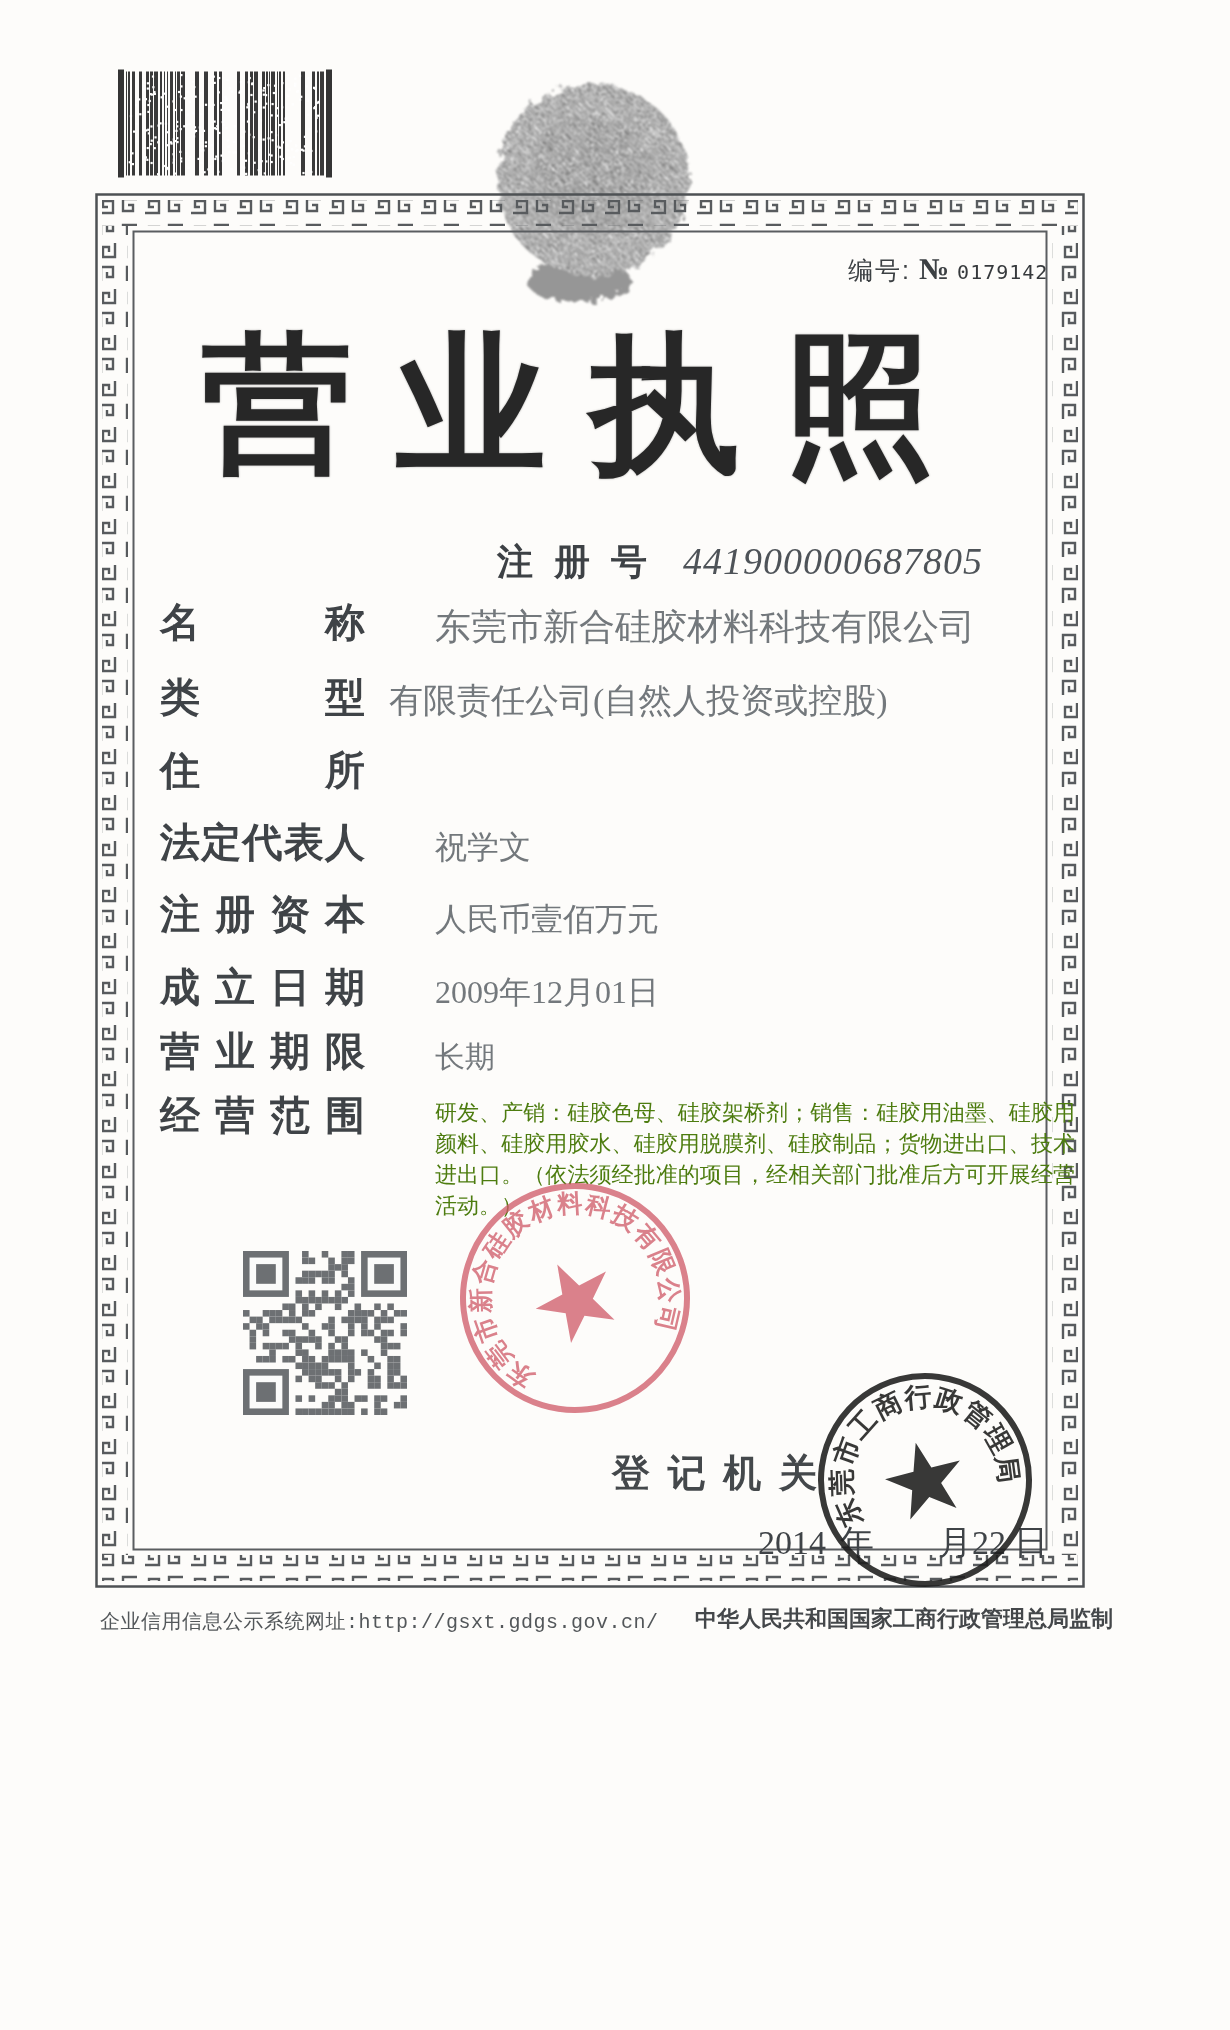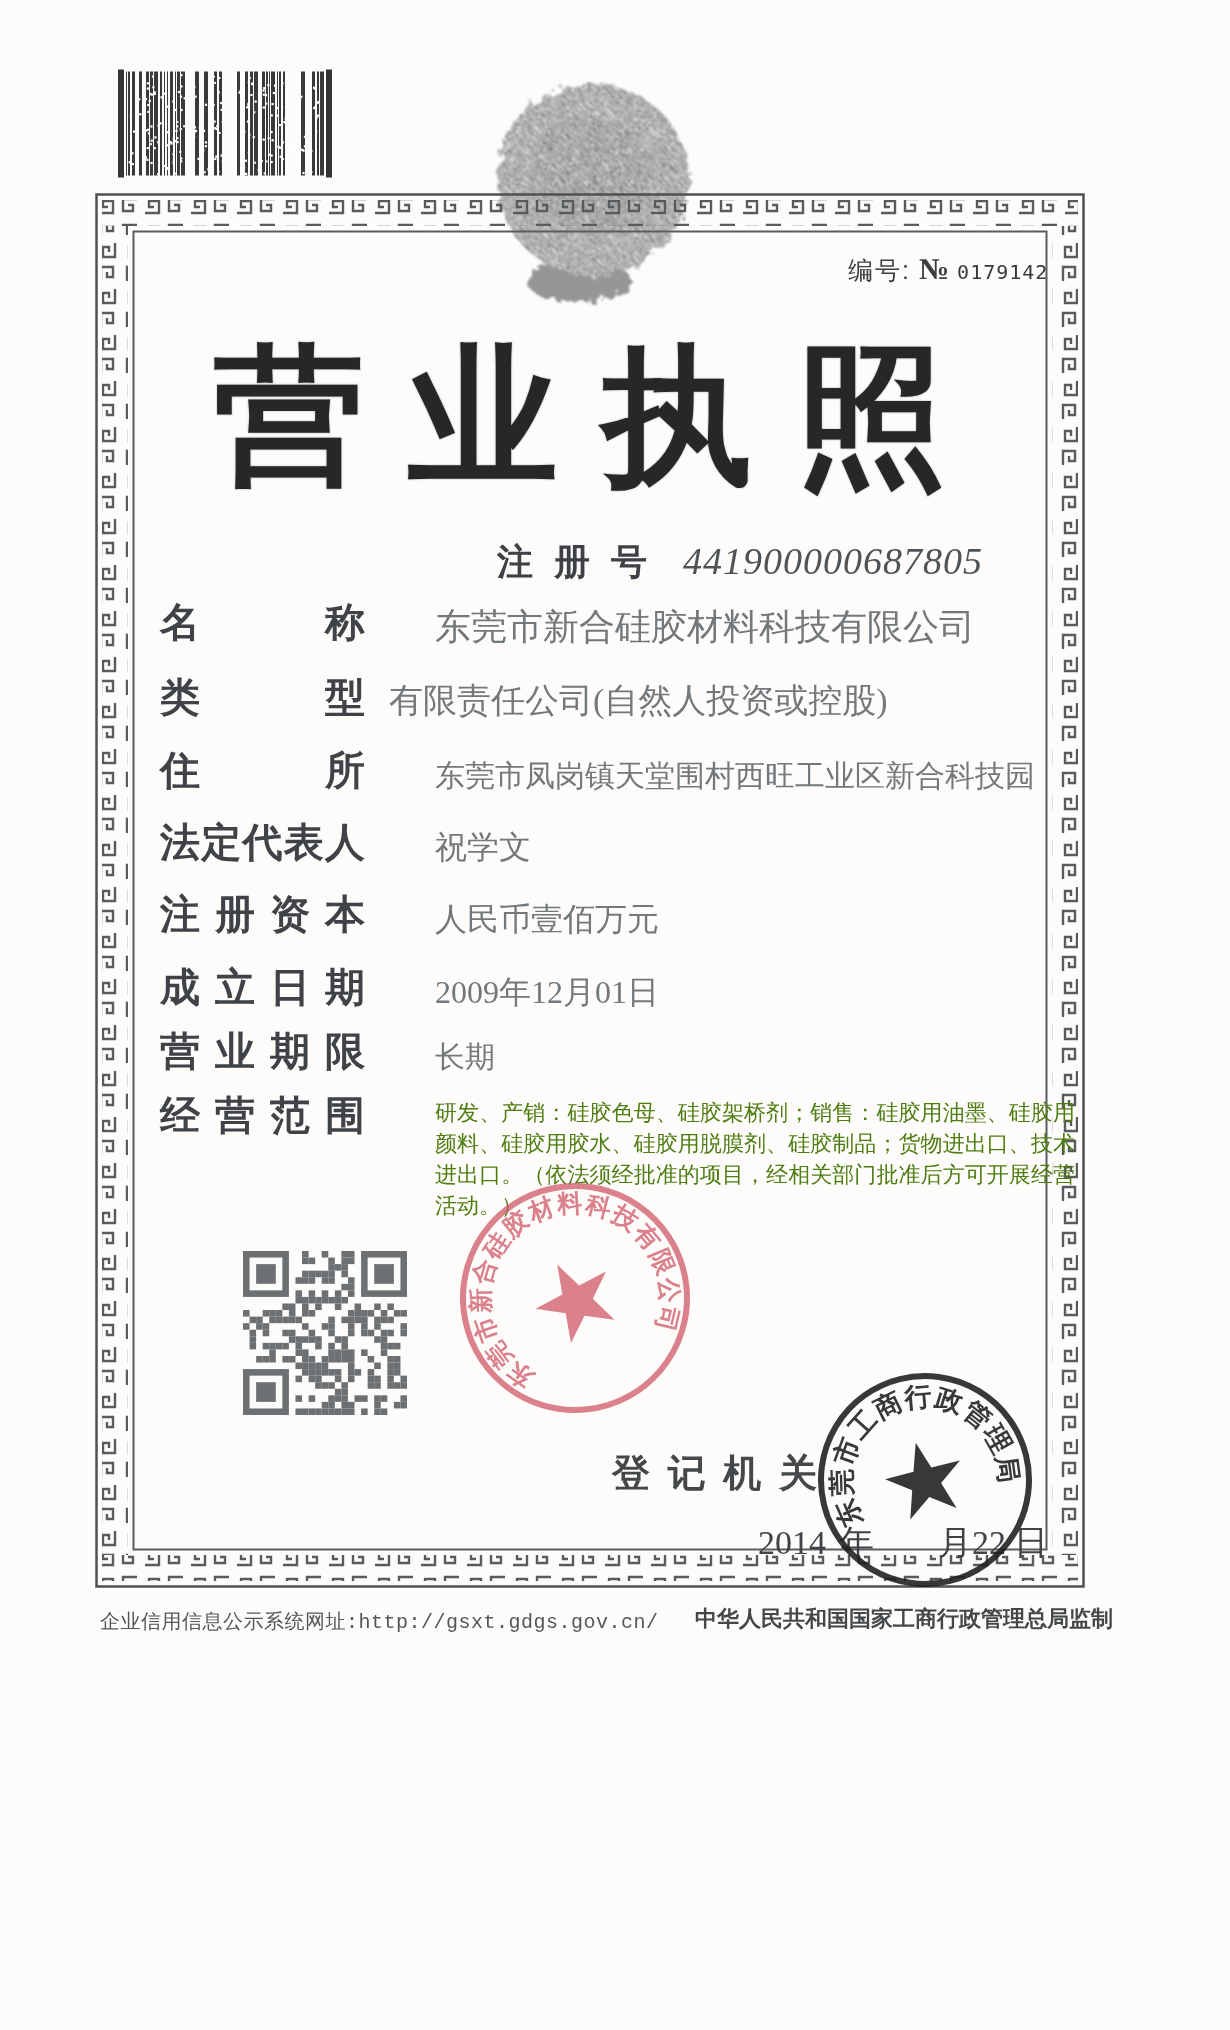--- a/index.html
+++ b/index.html
@@ -16,21 +16,21 @@
   
   .frame{position:absolute;left:95px;top:193px;z-index:1;}
 
   
   .serial-row{position:absolute;left:848px;top:252px;z-index:2;display:flex;align-items:baseline;gap:8px;color:#3c4043;}
   .serial-label{font-size:25px;letter-spacing:2px;font-family:"Liberation Sans",sans-serif;}
   .numero{font-size:30px;font-weight:bold;font-family:"Liberation Serif",serif;}
   .serial-digits{font-size:20px;font-family:"DejaVu Sans Mono",monospace;letter-spacing:1px;color:#36393c;}
 
   
-  .title{position:absolute;left:95px;top:322px;width:990px;margin:12px;z-index:2;
+  .title{position:absolute;left:95px;top:322px;width:990px;margin:0;z-index:2;
          text-align:center;font-size:150px;line-height:1.1;font-weight:800;color:#272727;
          letter-spacing:44px;padding-right:44px;font-family:"Liberation Sans",sans-serif;
          text-shadow:0 0 2px rgba(45,45,45,.45);}
 
   
   .regno-row{position:absolute;left:497px;top:538px;z-index:2;display:flex;align-items:baseline;}
   .regno-label{display:flex;justify-content:space-between;width:150px;font-size:36px;font-weight:600;color:#3d4145;}
   .regno-value{margin-left:36px;font-size:38px;letter-spacing:1px;color:#4e5358;font-style:italic;}
 
   
@@ -450,21 +450,20 @@
           <span>类</span>
           <span>型</span>
         </div>
       <div class="field-value v-type">有限责任公司(自然人投资或控股)</div>
     </div>
     <div class="field-row">
       <div class="field-label">
           <span>住</span>
           <span>所</span>
         </div>
-      <div class="field-value v-addr">东莞市凤岗镇天堂围村西旺工业区新合科技园</div>
     </div>
     <div class="field-row">
       <div class="field-label">
           <span>法</span>
           <span>定</span>
           <span>代</span>
           <span>表</span>
           <span>人</span>
         </div>
       <div class="field-value v-rep">祝学文</div>

